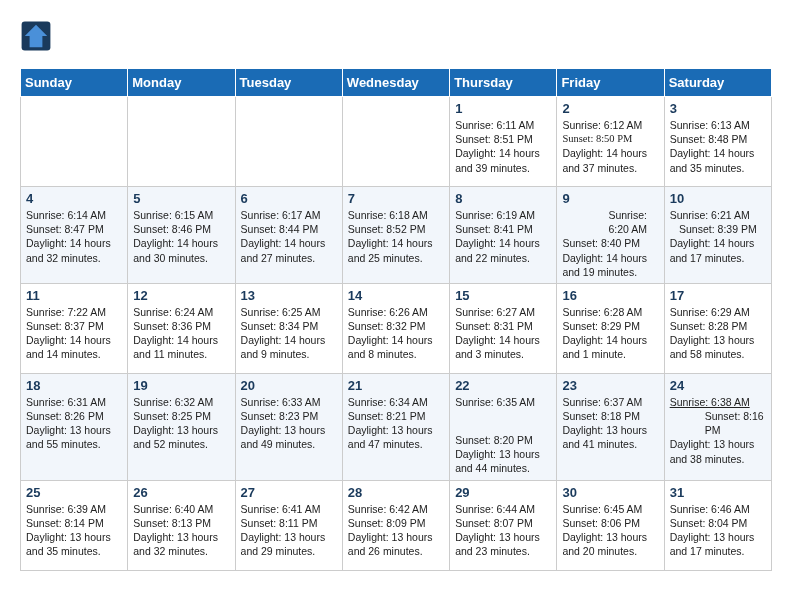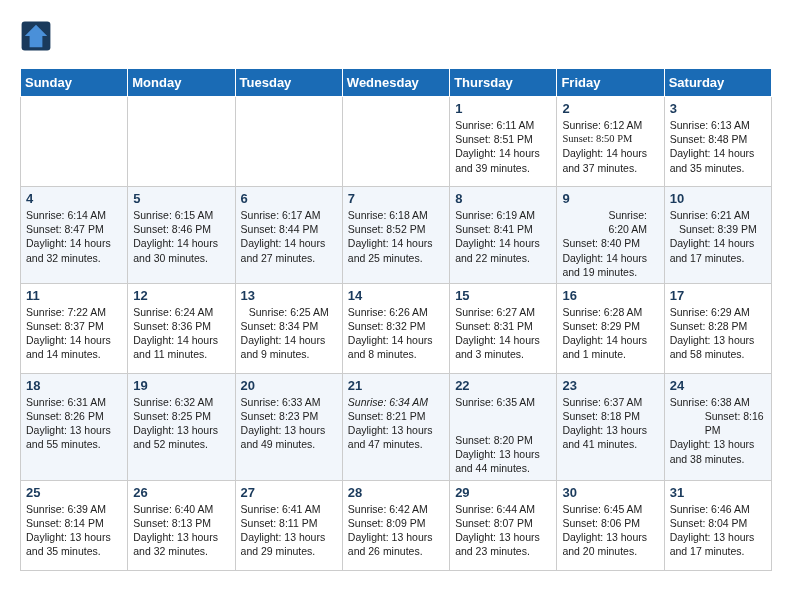--- a/index.html
+++ b/index.html
@@ -212,21 +212,21 @@
         </td>
         <td>
           <span class="day-num">12</span>
           <div style="line-height: 1.35;">Sunrise: 6:24 AM</div>
           <div style="line-height: 1.35;">Sunset: 8:36 PM</div>
           <div style="line-height: 1.35;">Daylight: 14 hours</div>
           <div style="line-height: 1.35;">and 11 minutes.</div>
         </td>
         <td>
           <span class="day-num">13</span>
-          <div style="line-height: 1.35; text-align: center;">Sunrise: 6:25 AM</div>
+          <div style="line-height: 1.35;">Sunrise: 6:25 AM</div>
           <div style="line-height: 1.35;">Sunset: 8:34 PM</div>
           <div style="line-height: 1.35;">Daylight: 14 hours</div>
           <div style="line-height: 1.35;">and 9 minutes.</div>
         </td>
         <td>
           <span class="day-num">14</span>
           <div style="line-height: 1.35;">Sunrise: 6:26 AM</div>
           <div style="line-height: 1.35;">Sunset: 8:32 PM</div>
           <div style="line-height: 1.35;">Daylight: 14 hours</div>
           <div style="line-height: 1.35;">and 8 minutes.</div>
@@ -270,42 +270,42 @@
         </td>
         <td>
           <span class="day-num">20</span>
           <div style="line-height: 1.35;">Sunrise: 6:33 AM</div>
           <div style="line-height: 1.35;">Sunset: 8:23 PM</div>
           <div style="line-height: 1.35;">Daylight: 13 hours</div>
           <div style="line-height: 1.35;">and 49 minutes.</div>
         </td>
         <td>
           <span class="day-num">21</span>
-          <div style="line-height: 1.35; font-style: italic;">Sunrise: 6:34 AM</div>
+          <div style="line-height: 1.35;">Sunrise: 6:34 AM</div>
           <div style="line-height: 1.35;">Sunset: 8:21 PM</div>
           <div style="line-height: 1.35;">Daylight: 13 hours</div>
           <div style="line-height: 1.35;">and 47 minutes.</div>
         </td>
         <td>
           <span class="day-num">22</span>
           <div style="line-height: 1.35;">Sunrise: 6:35 AM</div>
           <div style="line-height: 1.35; margin-top: 24px;">Sunset: 8:20 PM</div>
           <div style="line-height: 1.35;">Daylight: 13 hours</div>
           <div style="line-height: 1.35;">and 44 minutes.</div>
         </td>
         <td>
           <span class="day-num">23</span>
           <div style="line-height: 1.35;">Sunrise: 6:37 AM</div>
           <div style="line-height: 1.35;">Sunset: 8:18 PM</div>
           <div style="line-height: 1.35;">Daylight: 13 hours</div>
           <div style="line-height: 1.35;">and 41 minutes.</div>
         </td>
         <td>
           <span class="day-num">24</span>
-          <div style="line-height: 1.35;">Sunrise: 6:38 AM</div>
+          <div style="line-height: 1.35; text-decoration: underline;">Sunrise: 6:38 AM</div>
           <div style="line-height: 1.35; margin-left: 35px;">Sunset: 8:16 PM</div>
           <div style="line-height: 1.35;">Daylight: 13 hours</div>
           <div style="line-height: 1.35;">and 38 minutes.</div>
         </td>
       </tr>
       <tr>
         <td>
           <span class="day-num">25</span>
           <div style="line-height: 1.35;">Sunrise: 6:39 AM</div>
           <div style="line-height: 1.35;">Sunset: 8:14 PM</div>

